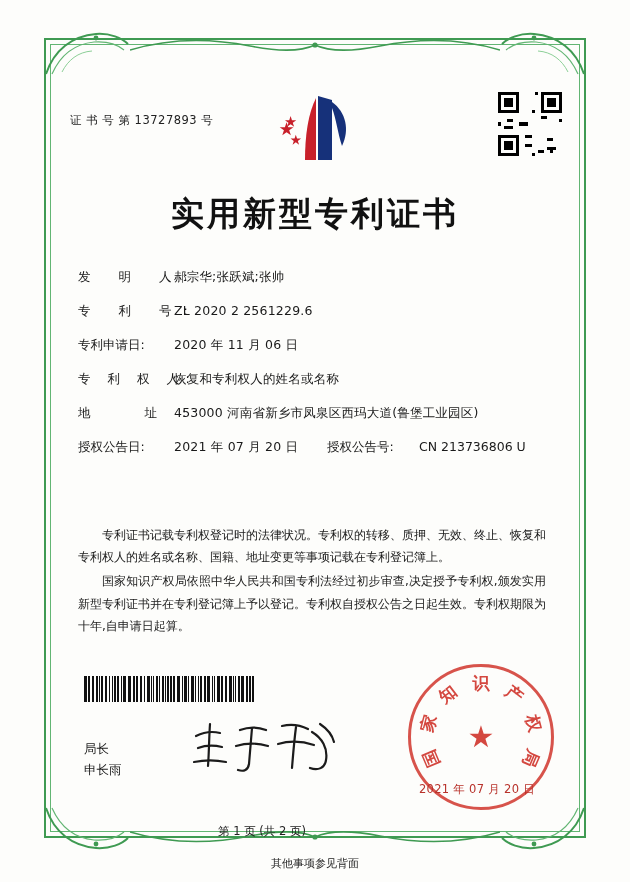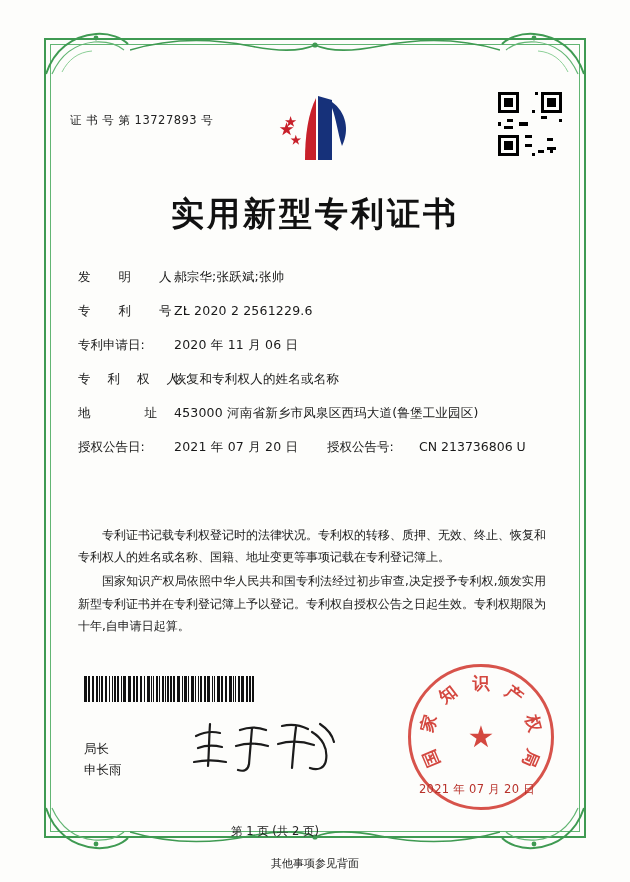--- a/index.html
+++ b/index.html
@@ -245,21 +245,21 @@
     position: absolute;
     left: 186px;
     top: 718px;
     width: 160px;
     height: 58px;
   }
 
   
   .page-num {
     position: absolute;
-    left: 13px;
+    left: 0;
     top: 824px;
     width: 524px;
     text-align: center;
     font-size: 11.5px;
     color: #222;
   }
   .footnote {
     position: absolute;
     left: 0;
     top: 856px;

